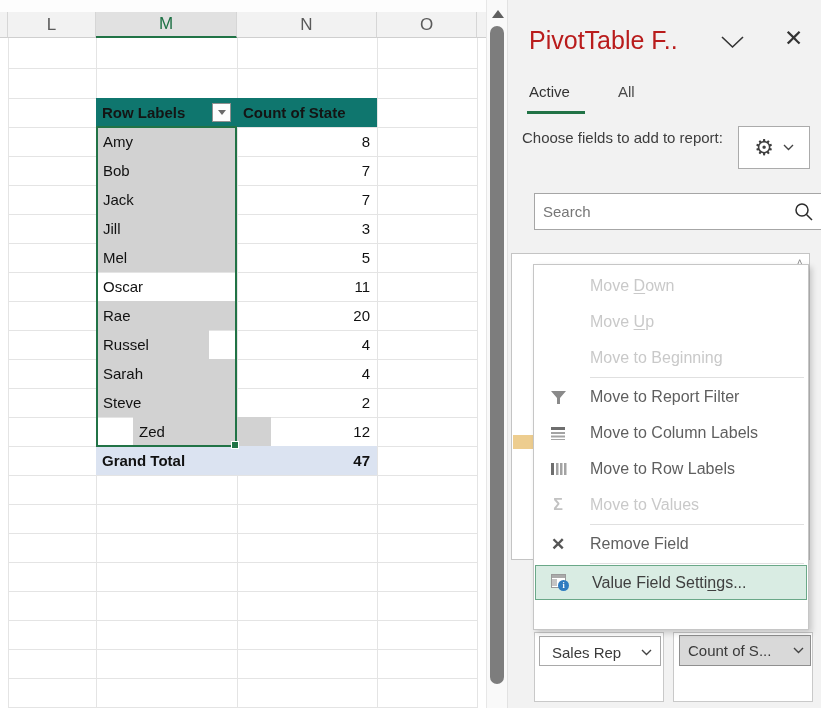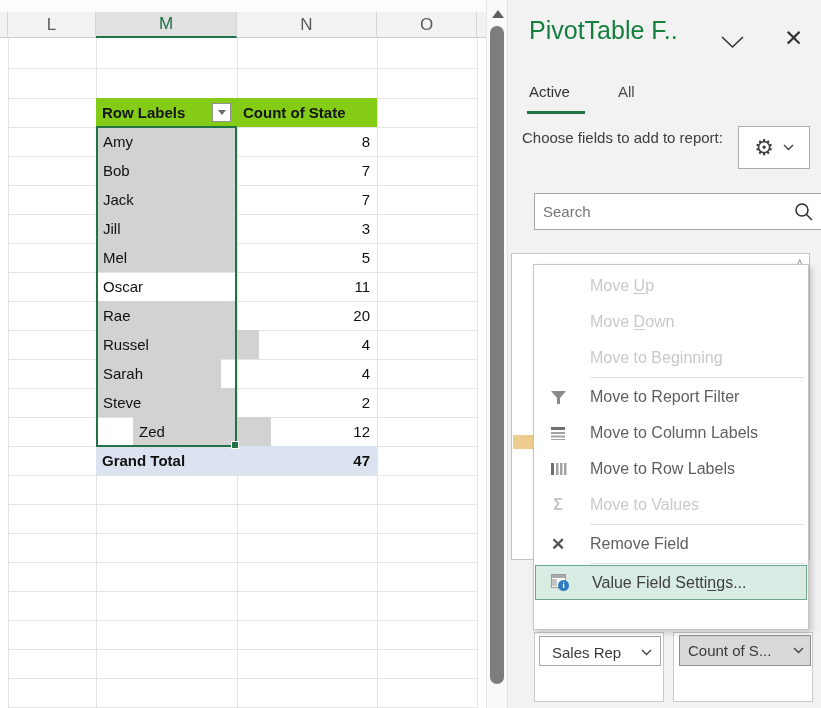--- a/index.html
+++ b/index.html
@@ -11,39 +11,39 @@
   #sheet{left:0;top:0;width:486px;height:708px;background:#fff;}
   .colhdr{top:12px;height:26px;background:#f2f2f2;border-right:1px solid #d6d6d6;
     border-bottom:1px solid #cfcfcf;color:#5a5a5a;font-size:17px;
     display:flex;align-items:center;justify-content:center;}
   .colhdr.sel{background:#e1e1e1;color:#1e7145;border-bottom:2px solid #217346;}
   .gridline-h{left:8px;width:469px;height:1px;background:#e4e4e4;}
   .gridline-v{top:38px;width:1px;height:670px;background:#e4e4e4;}
   .cell{height:29px;display:flex;align-items:center;font-size:15px;color:#111;}
   .cell.lbl{padding-left:6px;}
   .cell.val{justify-content:flex-end;padding-right:7px;}
-  .cell.hdrfill{background:#84cc16;font-weight:bold;color:#141414;}
+  .cell.hdrfill{background:#0f766e;font-weight:bold;color:#141414;}
   .cell.selgray{background:#d2d2d2;}
   .cell.total{background:#dbe3f1;font-weight:bold;}
   #selbox{left:96px;top:126px;width:141px;height:321px;border:2px solid #217346;pointer-events:none;}
   #fillhandle{left:231px;top:441px;width:8px;height:8px;background:#217346;border:1px solid #fff;}
   #filterbtn{left:212px;top:103px;width:19px;height:19px;background:#fdfdfd;border:1px solid #909090;
     display:flex;align-items:center;justify-content:center;}
   #filterbtn .tri{width:0;height:0;border-left:4px solid transparent;border-right:4px solid transparent;
     border-top:5px solid #6a6a6a;}
 
   
   #vscroll{left:486px;top:0;width:21px;height:708px;background:#f9f9f9;border-left:1px solid #e7e7e7;}
   #vthumb{left:3px;top:26px;width:14px;height:658px;background:#7d7d7d;border-radius:8px;}
   #varrow{left:5px;top:10px;width:0;height:0;border-left:6px solid transparent;
     border-right:6px solid transparent;border-bottom:8px solid #5f5f5f;}
 
   
   #pane{left:507px;top:0;width:314px;height:708px;background:#f2f2f2;border-left:1px solid #e2e2e2;}
-  #pane-title{left:21px;top:16px;font-size:25px;color:#15803d;}
+  #pane-title{left:21px;top:26px;font-size:25px;color:#b91c1c;}
   #pane-close{left:276px;top:27px;font-size:23px;color:#333;line-height:1;}
   .tab{top:83px;font-size:15px;color:#4a4a4a;}
   .tab.active{color:#333;}
   #tab-underline{left:19px;top:111px;width:58px;height:3px;background:#217346;}
   #choose-label{left:14px;top:126px;width:210px;font-size:15px;line-height:24px;color:#3d3d3d;}
   #gear-btn{left:230px;top:126px;width:72px;height:43px;background:#fff;border:1px solid #ababab;
     display:flex;align-items:center;justify-content:center;gap:9px;}
   #gear-glyph{font-size:22px;color:#3f3f3f;line-height:1;}
   #search-box{left:14px;top:193px;width:288px;height:37px;background:#fff;border:1px solid #a6a6a6;
     display:flex;align-items:center;margin-left:12px;}
@@ -130,23 +130,23 @@
         <div class="abs cell lbl selgray" style="left: 97px; width: 138px; top: 185px;">Jack</div>
         <div class="abs cell val" style="left: 237px; width: 140px; top: 185px;">7</div>
         <div class="abs cell lbl selgray" style="left: 97px; width: 138px; top: 214px;">Jill</div>
         <div class="abs cell val" style="left: 237px; width: 140px; top: 214px;">3</div>
         <div class="abs cell lbl selgray" style="left: 97px; width: 138px; top: 243px;">Mel</div>
         <div class="abs cell val" style="left: 237px; width: 140px; top: 243px;">5</div>
         <div class="abs cell lbl" style="left: 97px; width: 138px; top: 272px;">Oscar</div>
         <div class="abs cell val" style="left: 237px; width: 140px; top: 272px;">11</div>
         <div class="abs cell lbl selgray" style="left: 97px; width: 138px; top: 301px;">Rae</div>
         <div class="abs cell val" style="left: 237px; width: 140px; top: 301px;">20</div>
-        <div class="abs cell lbl selgray" style="left: 97px; width: 162px; top: 330px;">Russel</div>
+        <div class="abs cell lbl selgray" style="left: 97px; width: 112px; top: 330px;">Russel</div>
         <div class="abs cell val" style="left: 237px; width: 140px; top: 330px;">4</div>
-        <div class="abs cell lbl selgray" style="left: 97px; width: 124px; top: 359px;">Sarah</div>
+        <div class="abs cell lbl selgray" style="left: 97px; width: 138px; top: 359px;">Sarah</div>
         <div class="abs cell val" style="left: 237px; width: 140px; top: 359px;">4</div>
         <div class="abs cell lbl selgray" style="left: 97px; width: 138px; top: 388px;">Steve</div>
         <div class="abs cell val" style="left: 237px; width: 140px; top: 388px;">2</div>
         <div class="abs cell lbl selgray" style="left: 97px; width: 138px; top: 417px; margin-left: 36px;">Zed</div>
         <div class="abs cell val" style="left: 237px; width: 140px; top: 417px;">12</div>
         <div class="abs cell lbl total" style="left: 96px; width: 141px; top: 446px;">Grand Total</div>
         <div class="abs cell val total" style="left: 237px; width: 140px; top: 446px;">47</div>
       </div>
 
     <div id="filterbtn" class="abs">
@@ -207,24 +207,24 @@
     <div id="pill-values" class="abs pill">
       <span class="ptext">Count of S...</span>
       <svg width="11" height="7">
         <polyline points="1,1 5.5,5.5 10,1" fill="none" stroke="#444" stroke-width="1.4"></polyline>
       </svg>
     </div>
   </div>
 
   <div id="ctxmenu" class="abs">
       <div class="mi disabled">
+        <span class="mtext">Move <u>D</u>own</span>
+      </div>
+      <div class="mi disabled">
         <span class="mtext">Move <u>U</u>p</span>
-      </div>
-      <div class="mi disabled">
-        <span class="mtext">Move <u>D</u>own</span>
       </div>
       <div class="mi disabled">
         <span class="mtext">Move to Beginning</span>
       </div>
       <div class="msep"></div>
       <div class="mi ">
         <span class="ic">
           <svg width="17" height="15">
             <path d="M1,1 h15 l-6,7 v6 h-3 v-6 z" fill="#8a8a8a"></path>
           </svg>

